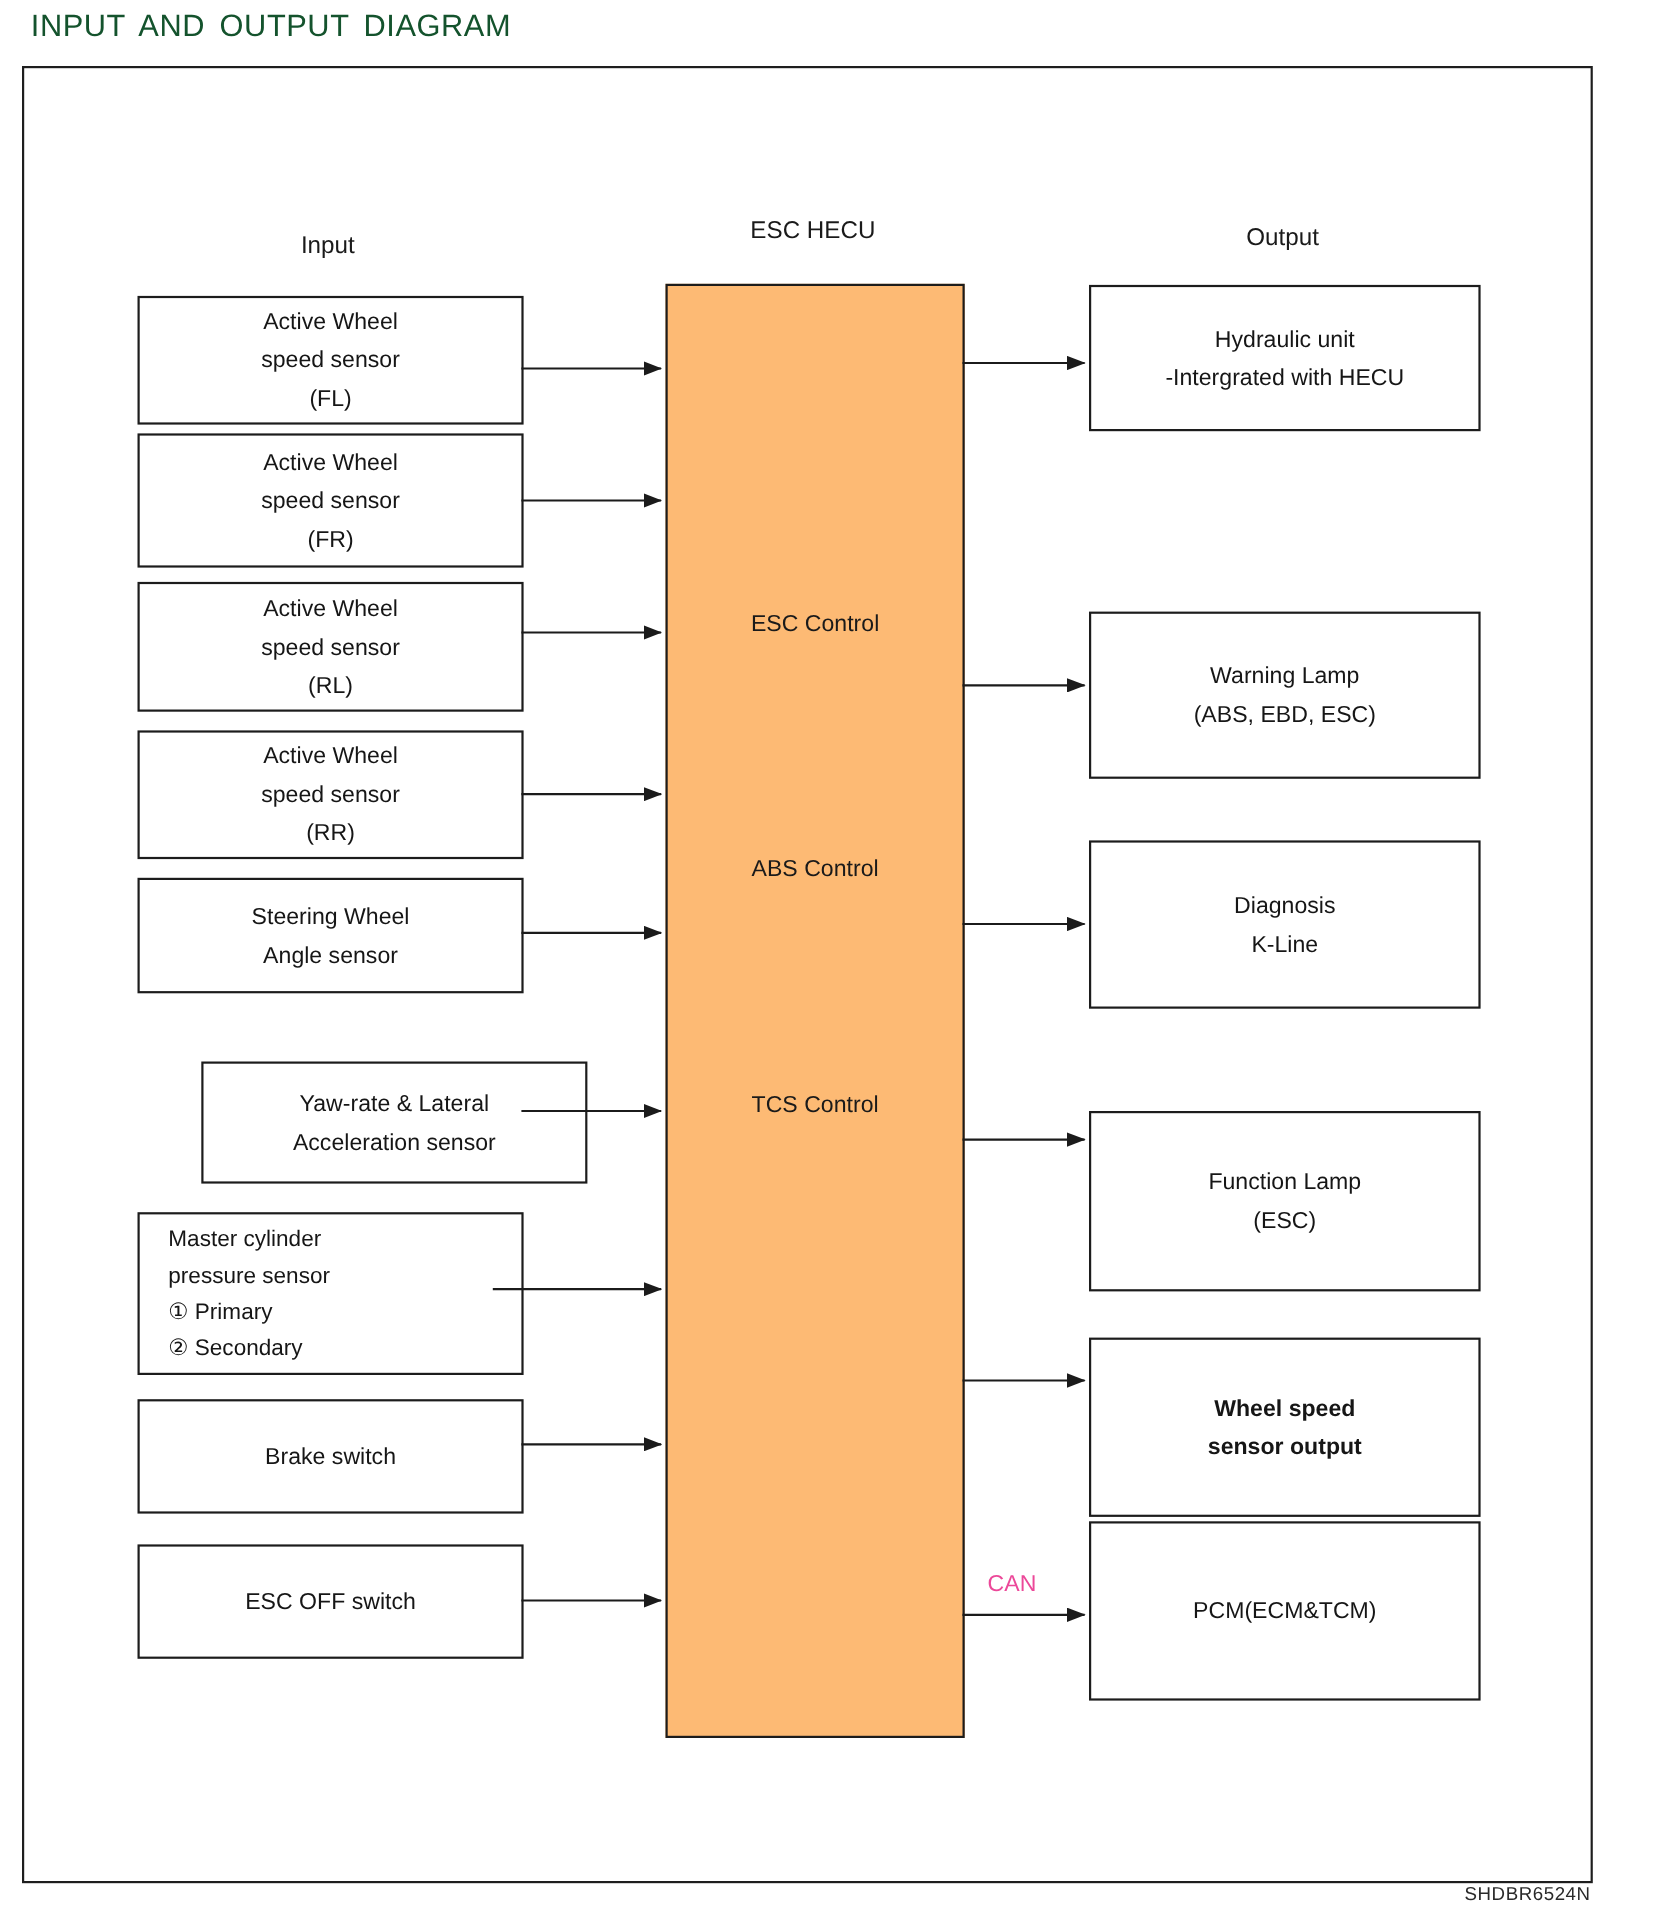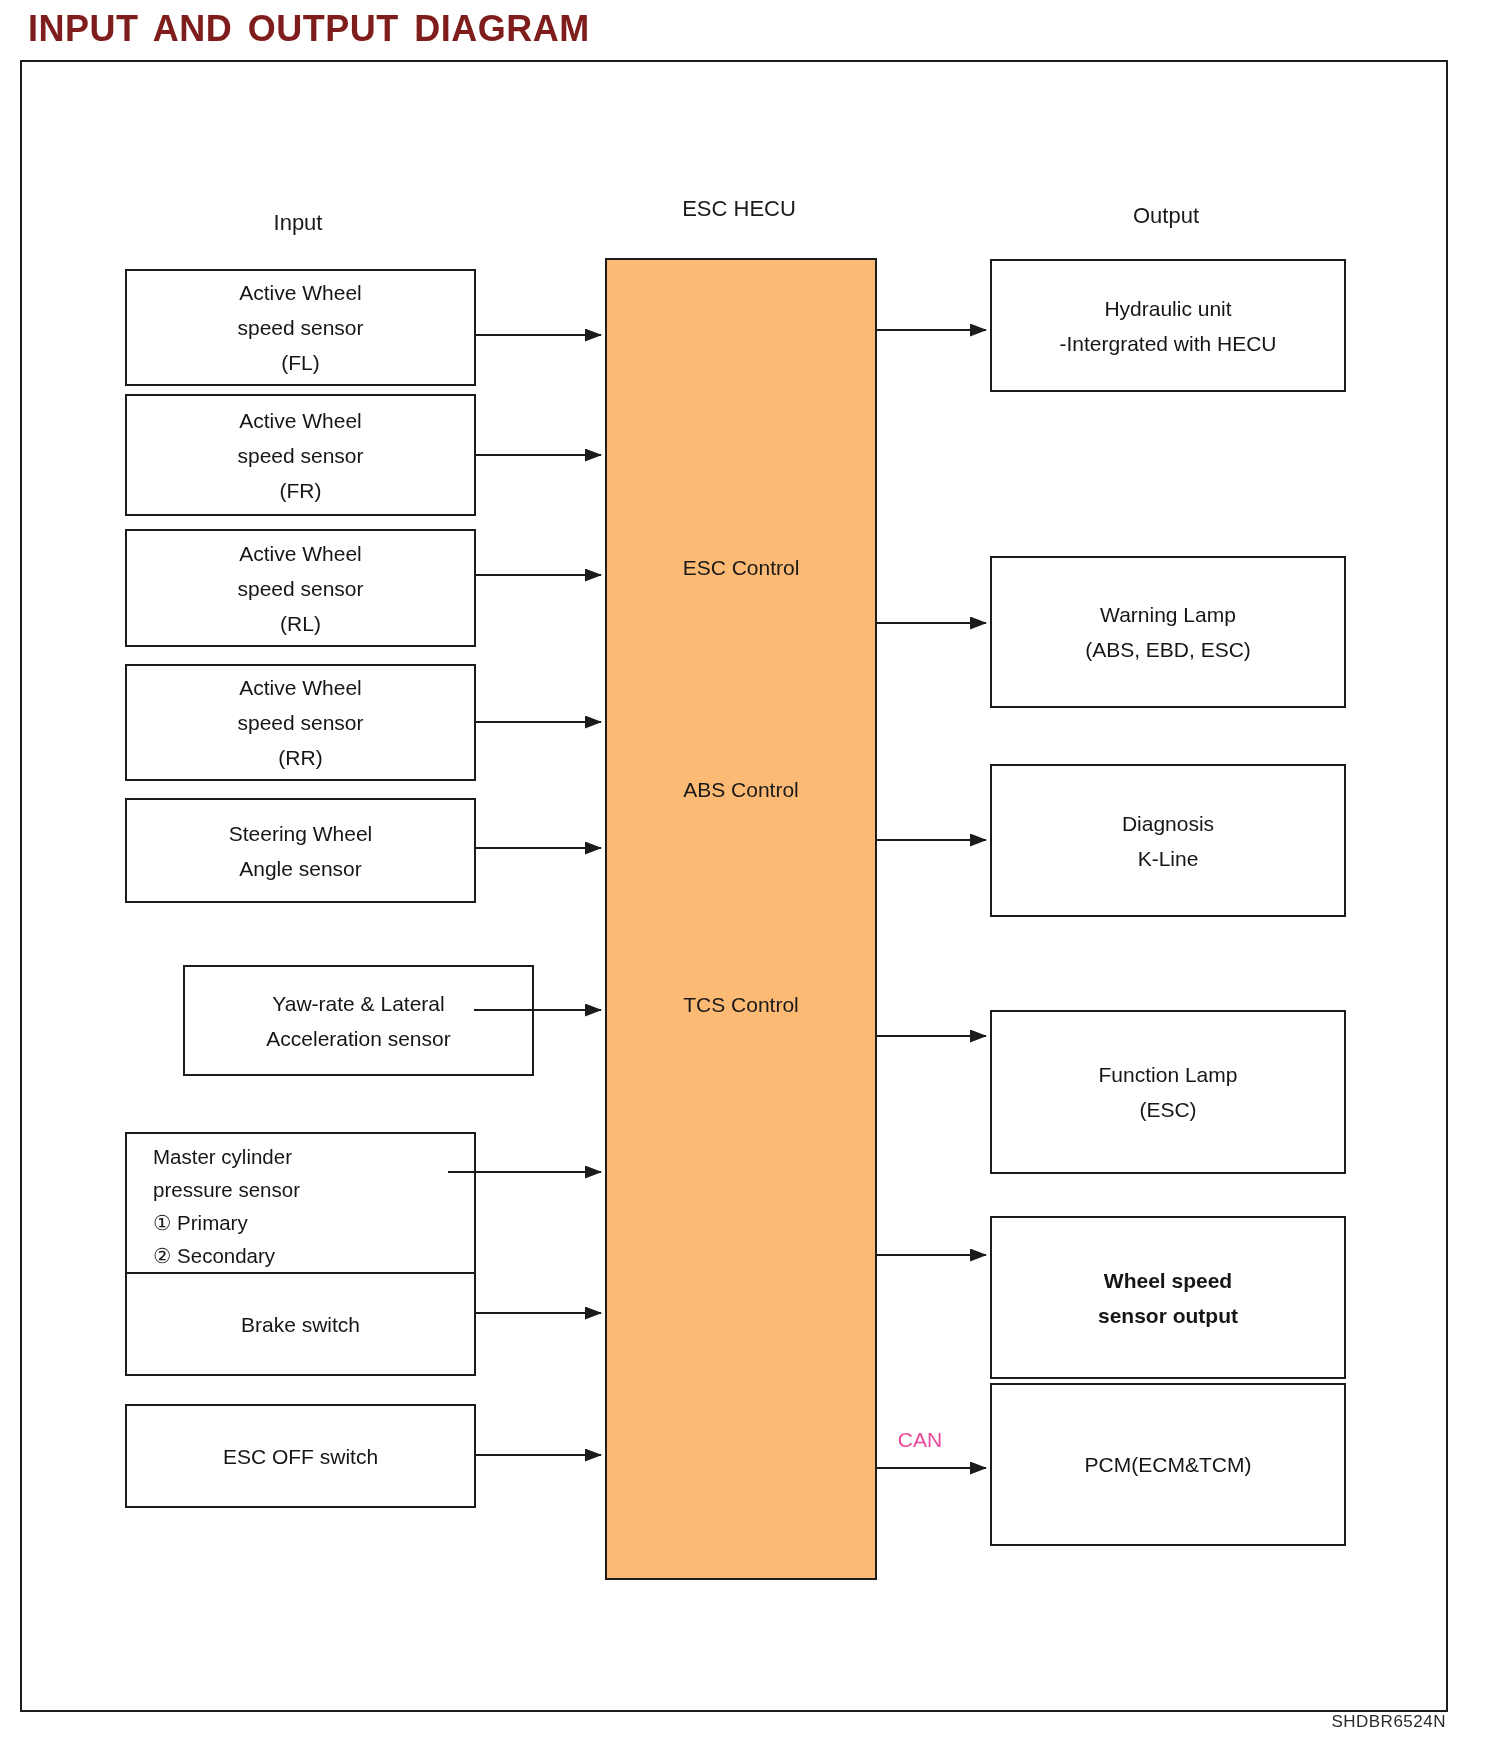--- a/index.html
+++ b/index.html
@@ -1,22 +1,22 @@
 <!DOCTYPE html>
 <html><head>
 <meta charset="utf-8">
 <style>
   html,body{margin:0;padding:0;background:#ffffff;}
   .canvas{
     position:relative;width:1504px;height:1752px;background:#ffffff;
     font-family:"Liberation Sans", sans-serif;color:#161616;overflow:hidden;
   }
   .page-title{
-    position:absolute;left:28px;top:8px;font-size:36px;font-weight:bold;
-    letter-spacing:0.5px;word-spacing:5px;color:#7f1d1d;
+    position:absolute;left:28px;top:8px;font-size:28px;font-weight:normal;
+    letter-spacing:0.5px;word-spacing:5px;color:#14532d;
   }
   .frame{
     position:absolute;left:20px;top:60px;width:1424px;height:1648px;
     border:2px solid #1e1e1e;background:#fff;
   }
   .col-header{
     position:absolute;width:200px;height:30px;text-align:center;
     font-size:22px;color:#1a1a1a;
   }
   .box{
@@ -67,21 +67,21 @@
   <div class="box" style="left:125px;top:529px;width:347px;height:114px;">Active Wheel
 speed sensor
 (RL)</div>
   <div class="box" style="left:125px;top:664px;width:347px;height:113px;">Active Wheel
 speed sensor
 (RR)</div>
   <div class="box" style="left:125px;top:798px;width:347px;height:101px;">Steering Wheel
 Angle sensor</div>
   <div class="box" style="left:135px;top:965px;width:347px;height:107px;margin-left:48px;">Yaw-rate &amp; Lateral
 Acceleration sensor</div>
-  <div class="box left-align" style="left:125px;top:1132px;width:321px;height:144px;">Master cylinder
+  <div class="box left-align" style="left:125px;top:1102px;width:321px;height:144px;">Master cylinder
 pressure sensor
 ① Primary
 ② Secondary</div>
   <div class="box" style="left:125px;top:1272px;width:347px;height:100px;">Brake switch</div>
   <div class="box" style="left:125px;top:1404px;width:347px;height:100px;">ESC OFF switch</div>
 
   <div class="hecu-box">
     <div class="hecu-fn" style="top:296px;">ESC Control</div>
     <div class="hecu-fn" style="top:518px;">ABS Control</div>
     <div class="hecu-fn" style="top:733px;">TCS Control</div>

